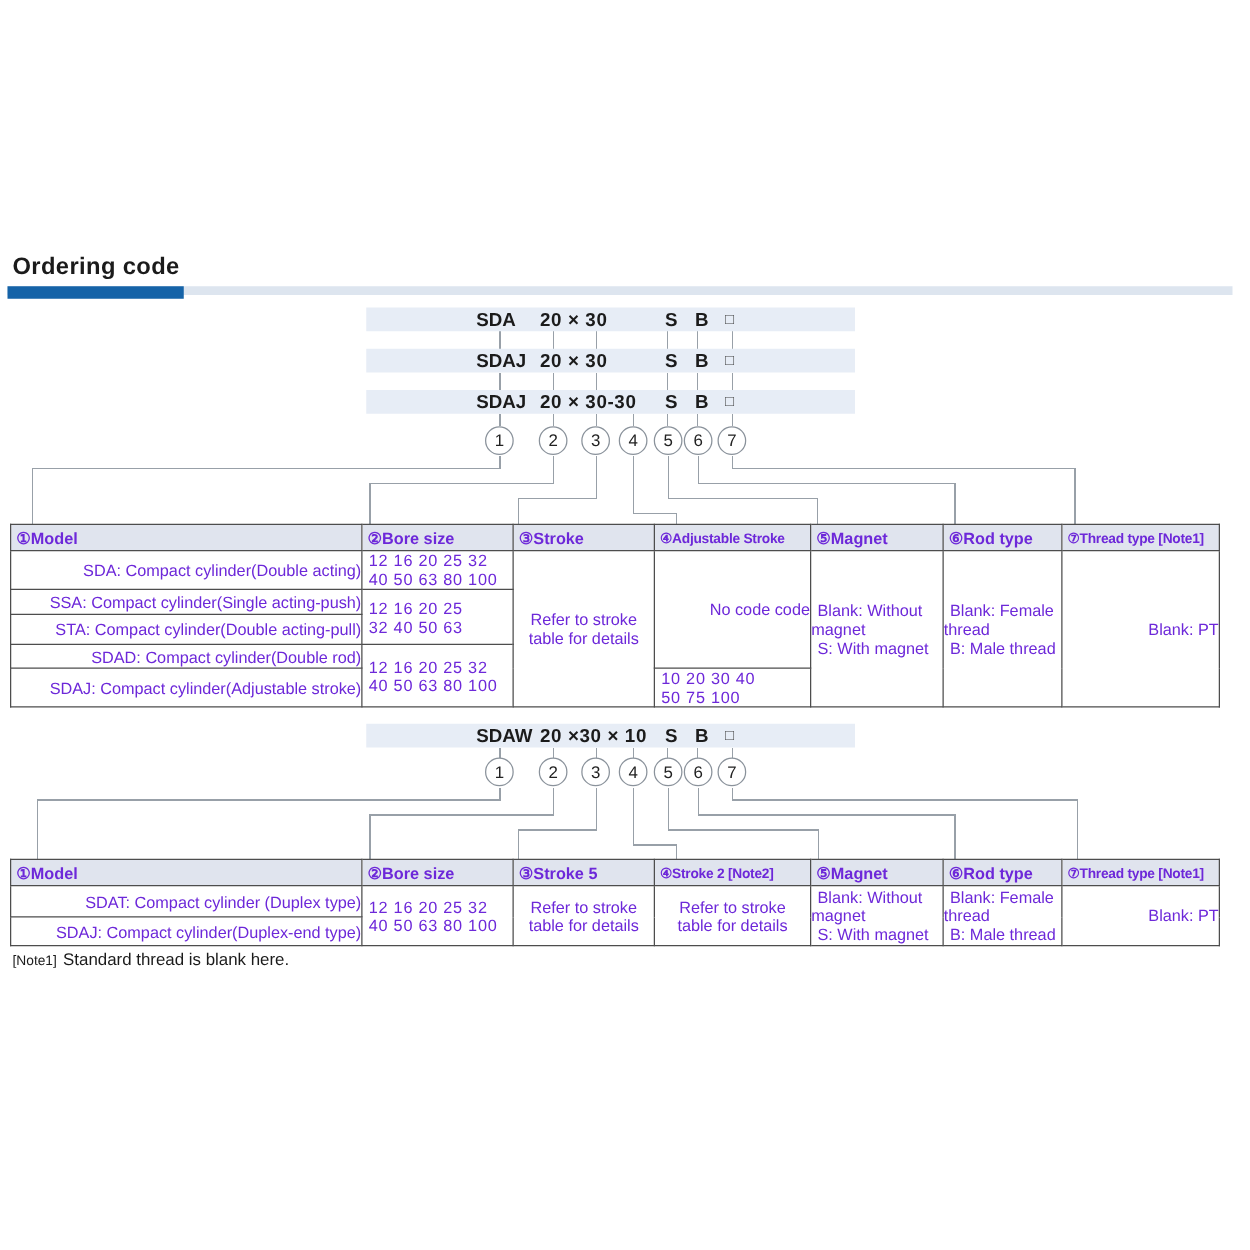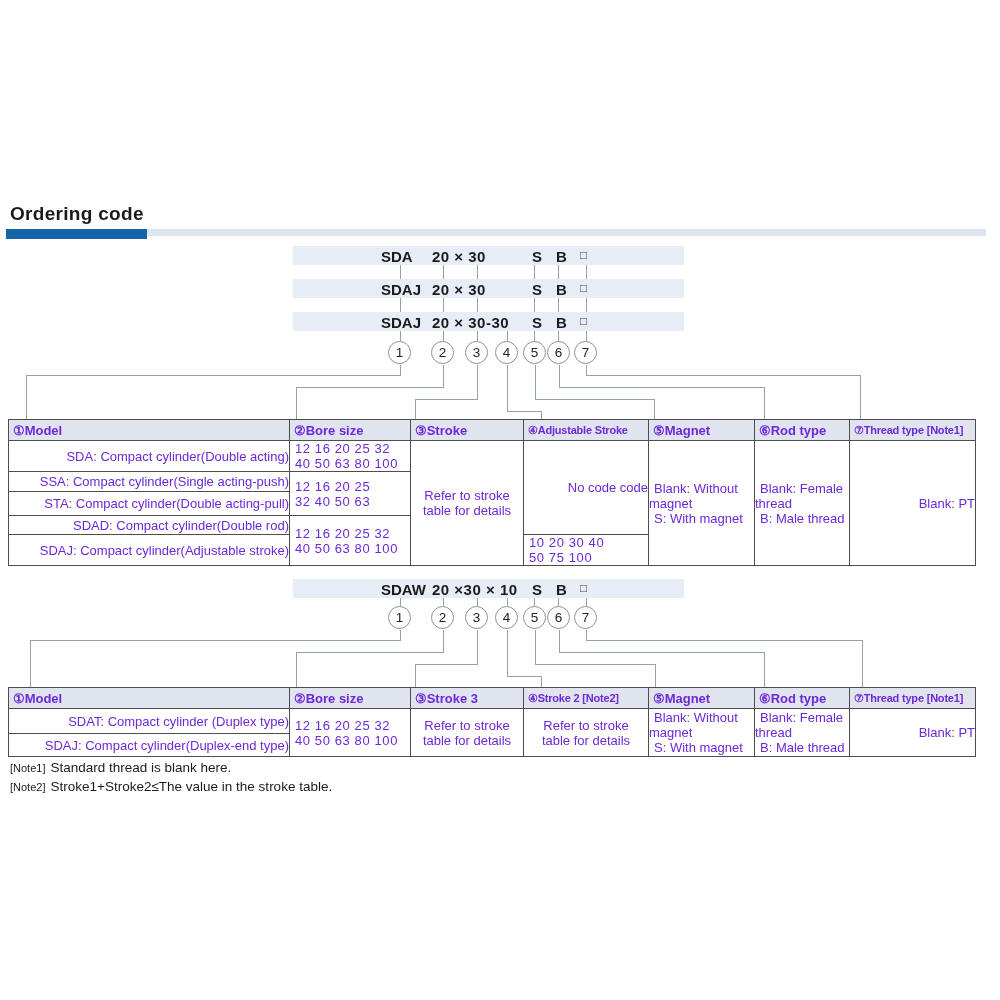--- a/index.html
+++ b/index.html
@@ -201,21 +201,21 @@
         <col style="width:113px">
       <col style="width:125px">
         <col style="width:106px">
         <col style="width:95px">
         <col style="width:126px">
     </colgroup>
     <tbody>
         <tr style="height:21px">
       <th>①Model</th>
       <th>②Bore size</th>
-      <th>③Stroke 3</th>
+      <th>③Stroke 5</th>
       <th class="tight">④Stroke 2 [Note2]</th>
       <th>⑤Magnet</th>
       <th>⑥Rod type</th>
       <th class="tight">⑦Thread type [Note1]</th>
     </tr>
     <tr style="height:25px">
       <td class="left">SDAT: Compact cylinder (Duplex type)</td>
       <td class="mid" rowspan="2">
         <div class="ln num">12 16 20 25 32</div>
         <div class="ln num">40 50 63 80 100</div>
@@ -242,17 +242,14 @@
     </tr>
     <tr style="height:23px">
       <td class="left">SDAJ: Compact cylinder(Duplex-end type)</td>
     </tr>
   </tbody>
     </table>
 
   <div class="note" style="top:760px">
     <span class="tag">[Note1]</span><span class="txt">Standard thread is blank here.</span>
   </div>
-  <div class="note" style="top:779px">
-    <span class="tag">[Note2]</span><span class="txt">Stroke1+Stroke2≤The value in the stroke table.</span>
-  </div>
 
 </div>
 
 </body></html>

